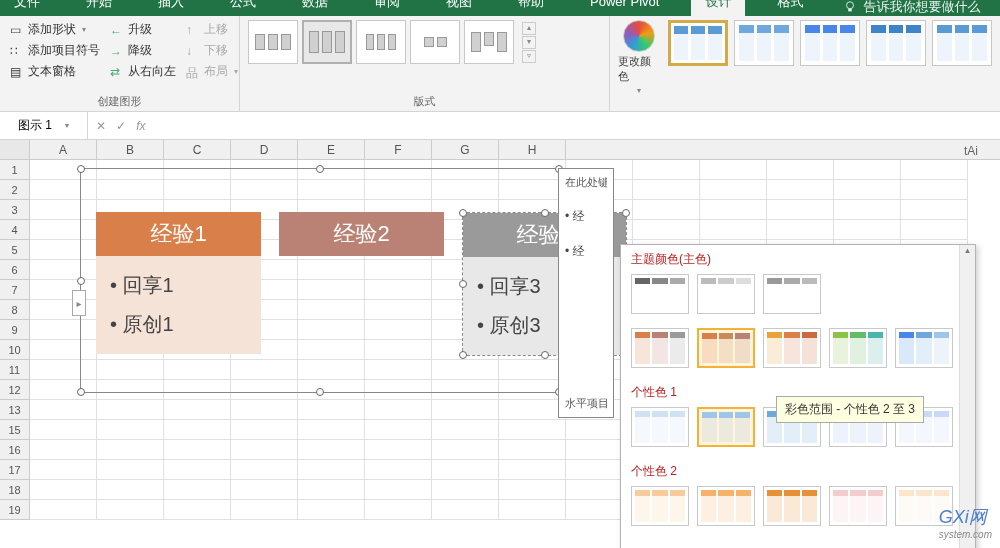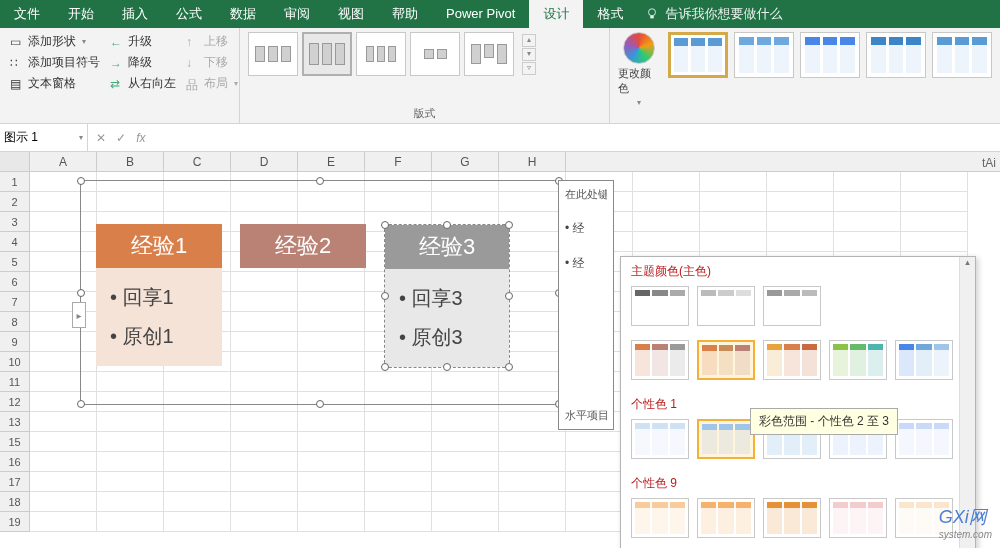--- a/index.html
+++ b/index.html
@@ -1,19 +1,19 @@
 <!DOCTYPE html>
 <html><head>
 <meta charset="utf-8">
 <style>
 * { margin: 0; padding: 0; box-sizing: border-box; font-family: "Microsoft YaHei", sans-serif; }
 body { width: 1000px; height: 548px; background: #fff; overflow: hidden; position: relative; }
 
 
-.menubar { background: #217346; height: 28px; display: flex; align-items: center; color: #fff; font-size: 13px; }
+.menubar { background: #217346; height: 16px; display: flex; align-items: flex-end; color: #fff; font-size: 13px; gap: 18px; }
 .menubar .tab { padding: 0 14px; height: 28px; line-height: 28px; cursor: pointer; }
 .menubar .tab.active { background: #f3f3f3; color: #217346; font-weight: 500; }
 .menubar .tell { display: flex; align-items: center; gap: 6px; margin-left: 8px; opacity: 0.9; }
 .menubar .tell .bulb { width: 14px; height: 14px; }
 
 
 .ribbon { height: 96px; background: #f3f3f3; border-bottom: 1px solid #d4d4d4; display: flex; }
 .ribbon-group { border-right: 1px solid #d4d4d4; display: flex; flex-direction: column; justify-content: space-between; padding: 4px 8px 2px; }
 .ribbon-group-label { text-align: center; font-size: 11px; color: #666; padding-top: 2px; }
 .ribbon-btns { display: flex; gap: 6px; }
@@ -34,39 +34,39 @@
 
 .style-thumbs { display: flex; gap: 6px; }
 .style-thumb { width: 60px; height: 46px; border: 1px solid #c8c8c8; background: #fff; padding: 4px; display: flex; gap: 3px; }
 .style-thumb.sel { border: 2px solid #d4a94a; box-shadow: inset 0 0 0 1px #d4a94a; }
 .st-col { flex: 1; display: flex; flex-direction: column; }
 .st-head { height: 8px; }
 .st-body { flex: 1; background: #eef4fb; }
 
 
 .formula-row { height: 28px; border-bottom: 1px solid #d4d4d4; display: flex; align-items: center; font-size: 12px; }
-.name-box { width: 88px; border-right: 1px solid #d4d4d4; padding: 0 4px; display: flex; align-items: center; justify-content: space-between; height: 100%; }
+.name-box { width: 88px; border-right: 1px solid #d4d4d4; padding: 0 18px; display: flex; align-items: center; justify-content: space-between; height: 100%; }
 .fx-area { display: flex; align-items: center; gap: 10px; padding: 0 8px; }
 .fx-btn { color: #999; font-size: 12px; }
 
 
 .grid-area { position: relative; height: 396px; }
 .col-headers { display: flex; height: 20px; background: #f0f0f0; border-bottom: 1px solid #ccc; font-size: 12px; color: #555; }
 .corner { width: 30px; border-right: 1px solid #ccc; background: #e8e8e8; }
 .ch { width: 67px; text-align: center; border-right: 1px solid #ccc; line-height: 20px; }
 .rows { position: relative; }
 .row { display: flex; height: 20px; }
 .rh { width: 30px; background: #f0f0f0; border-right: 1px solid #ccc; border-bottom: 1px solid #ccc; text-align: center; font-size: 11px; color: #555; line-height: 20px; }
 .cell { width: 67px; border-right: 1px solid #e0e0e0; border-bottom: 1px solid #e0e0e0; }
 
 
 .smartart-sel { position: absolute; left: 80px; top: 28px; width: 480px; height: 225px; border: 1px solid #888; }
 .handle { position: absolute; width: 8px; height: 8px; background: #fff; border: 1px solid #666; border-radius: 50%; }
 .smartart { position: absolute; left: 96px; top: 72px; display: flex; gap: 18px; }
-.sa-card { width: 126px; }
+.sa-card { width: 165px; }
 .sa-head { height: 44px; color: #fff; font-size: 22px; display: flex; align-items: center; justify-content: center; }
 .sa-body { height: 98px; padding: 10px 14px; font-size: 20px; color: #444; display: flex; flex-direction: column; justify-content: space-around; }
 .sa-body div::before { content: "• "; }
 .c1h { background: #d97f4a; } .c1b { background: #f5e3d7; }
 .c2h { background: #b98274; } .c2b { background: #efe4e0; }
 .c3h { background: #9a9a9a; } .c3b { background: #e8e8e8; }
 
 .sa-side { position: absolute; left: 72px; top: 150px; width: 14px; height: 26px; border: 1px solid #aaa; background: #fff; display: flex; align-items: center; justify-content: center; font-size: 10px; color: #888; }
 
 
@@ -80,21 +80,21 @@
 .cp-section { padding: 6px 10px 2px; color: #b91c1c; }
 .cp-row { display: flex; gap: 8px; padding: 4px 10px 10px; }
 .cp-swatch { width: 58px; height: 40px; border: 1px solid #c8c8c8; background: #fff; display: flex; padding: 3px; gap: 2px; }
 .cp-swatch.hover { border: 2px solid #f3b13a; background: #fff4dc; }
 .cp-swatch .bar { flex: 1; display: flex; flex-direction: column; }
 .cp-swatch .bh { height: 6px; }
 .cp-swatch .bb { flex: 1; }
 .cp-scroll { position: absolute; right: 0; top: 0; bottom: 0; width: 16px; background: #f0f0f0; border-left: 1px solid #ddd; }
 .cp-scroll .up, .cp-scroll .dn { height: 16px; text-align: center; font-size: 9px; color: #777; }
 
-.tooltip { position: absolute; left: 750px; top: 256px; background: #ffffe1; border: 1px solid #aaa; padding: 4px 8px; font-size: 12px; color: #333; white-space: nowrap; z-index: 10; }
+.tooltip { position: absolute; left: 776px; top: 256px; background: #ffffe1; border: 1px solid #aaa; padding: 4px 8px; font-size: 12px; color: #333; white-space: nowrap; z-index: 10; }
 
 .watermark { position: absolute; right: 8px; bottom: 8px; font-size: 18px; font-style: italic; color: #4a7fd4; }
 .watermark small { font-size: 10px; color: #888; display: block; text-align: right; font-style: italic; }
 </style>
 </head>
 <body>
 
 <div class="menubar">
   <div class="tab">文件</div>
   <div class="tab">开始</div>
@@ -157,20 +157,21 @@
             <span class="ribbon-icon">↓</span>
             <span>下移</span>
           </div>
         <div class="ribbon-item disabled">
             <span class="ribbon-icon">品</span>
             <span>布局</span>
             <span style="font-size:8px;margin-left:2px">▾</span>
           </div>
       </div>
     </div>
+    <div class="ribbon-group-label">创建图形</div>
   </div>
 
   <div class="ribbon-group" style="width:370px">
     <div class="layout-thumbs">
       <div class="layout-thumb">
           <div class="lt-inner">
             <div class="lt-box"></div>
             <div class="lt-box"></div>
             <div class="lt-box"></div>
           </div>
@@ -851,21 +852,21 @@
           <div class="bar">
             <div class="bh" style="background: rgb(201, 218, 248);"></div>
             <div class="bb" style="background: rgba(201, 218, 248, 0.2);"></div>
           </div>
           <div class="bar">
             <div class="bh" style="background: rgb(201, 218, 248);"></div>
             <div class="bb" style="background: rgba(201, 218, 248, 0.2);"></div>
           </div>
         </div>
       </div>
-    <div class="cp-section">个性色 9</div>
+    <div class="cp-section">个性色 2</div>
     <div class="cp-row" id="cp-accent2">
         <div class="cp-swatch">
           <div class="bar">
             <div class="bh" style="background: rgb(249, 203, 156);"></div>
             <div class="bb" style="background: rgba(249, 203, 156, 0.2);"></div>
           </div>
           <div class="bar">
             <div class="bh" style="background: rgb(249, 203, 156);"></div>
             <div class="bb" style="background: rgba(249, 203, 156, 0.2);"></div>
           </div>
@@ -933,19 +934,19 @@
       </div>
 
     <div class="cp-scroll">
       <div class="up">▴</div>
 
     </div>
   </div>
 
   <div class="tooltip">彩色范围 - 个性色 2 至 3</div>
 
-  <div style="position:absolute;right:4px;top:4px;font-size:12px;color:#666">tAi</div>
+  <div style="position:absolute;right:22px;top:4px;font-size:12px;color:#666">tAi</div>
 </div>
 
 <div class="watermark">
   <span>GXi网</span>
   <small>system.com</small>
 </div>
 
 </body></html>

